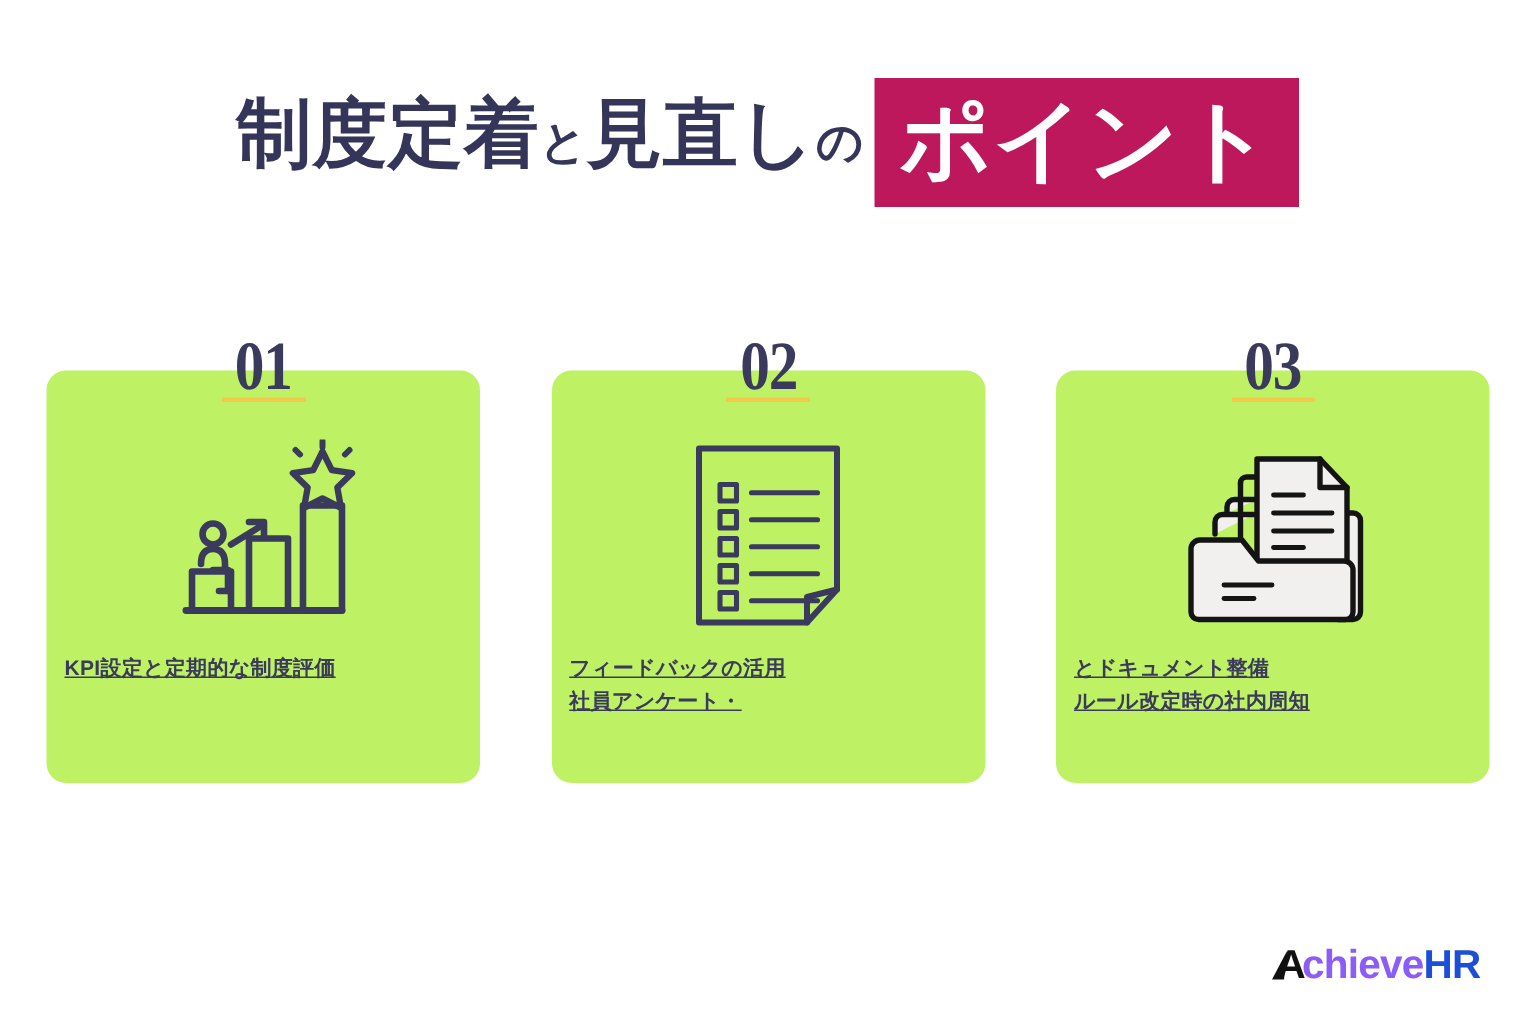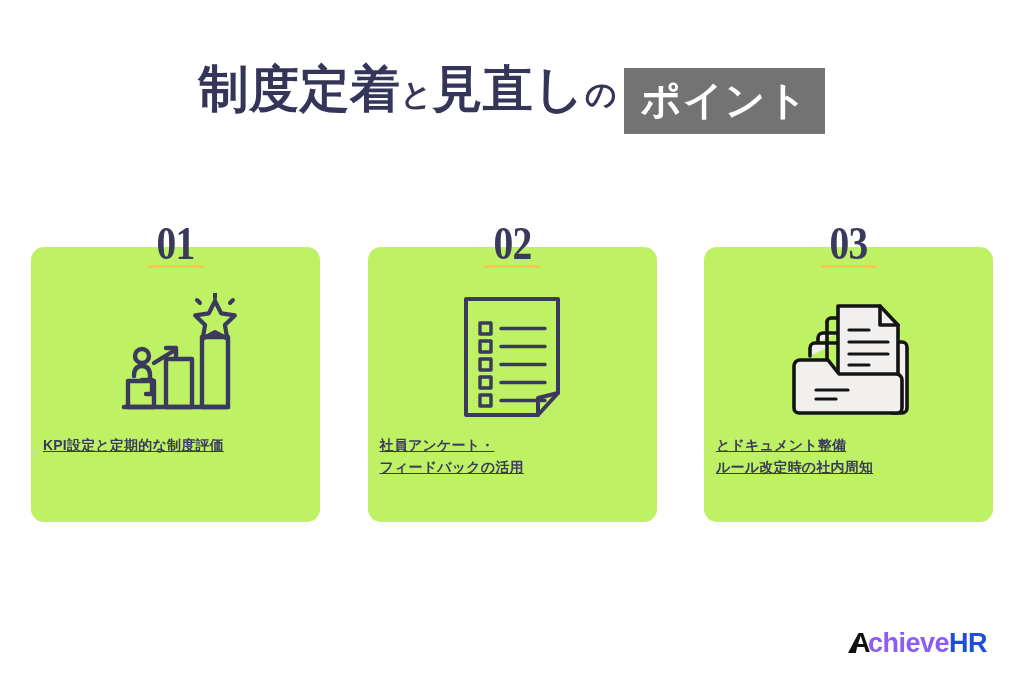--- a/index.html
+++ b/index.html
@@ -48,23 +48,23 @@
     font-size: 31px;
     font-weight: 700;
     color: #35355a;
     letter-spacing: 0px;
     position: relative;
     top: -1px;
   }
 
   .title-badge {
     display: inline-block;
-    background: #737373;
+    background: #be185d;
     color: #ffffff;
-    font-size: 40px;
+    font-size: 60px;
     font-weight: 700;
     letter-spacing: 1px;
     padding: 12px 17px 14px 17px;
     margin-left: 7px;
     position: relative;
     top: 8px;
     line-height: 1;
   }
 
   
@@ -234,22 +234,22 @@
         <rect x="20" y="64" width="11" height="11" fill="none" stroke-width="3.4"></rect>
         <line x1="41" y1="69.5" x2="85" y2="69.5" stroke-width="3.4"></line>
         <rect x="20" y="82" width="11" height="11" fill="none" stroke-width="3.4"></rect>
         <line x1="41" y1="87.5" x2="85" y2="87.5" stroke-width="3.4"></line>
         <rect x="20" y="100" width="11" height="11" fill="none" stroke-width="3.4"></rect>
         <line x1="41" y1="105.5" x2="85" y2="105.5" stroke-width="3.4"></line>
       </svg>
     </div>
 
     <div class="card-caption">
+      <span class="ln">フィードバックの活用</span>
       <span class="ln">社員アンケート・</span>
-      <span class="ln">フィードバックの活用</span>
     </div>
   </div>
 
   <div class="card">
     <div class="card-number">03</div>
     <div class="card-number-rule"></div>
 
     <div class="card-icon">
       <svg width="130" height="118" viewBox="0 0 130 118" fill="none" stroke="#141414" stroke-width="3.6" stroke-linecap="round" stroke-linejoin="round">
 

